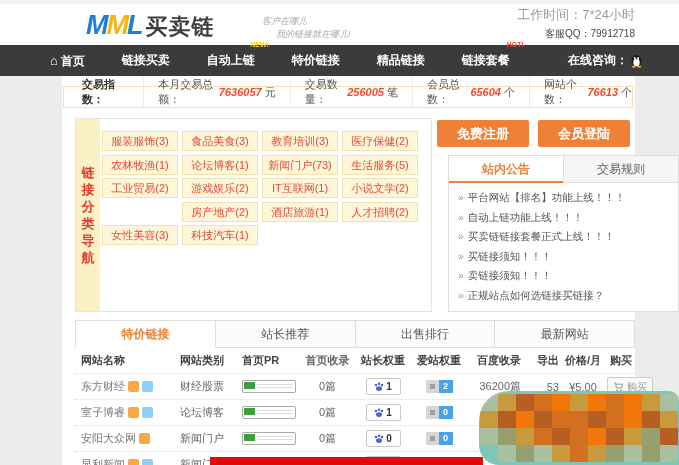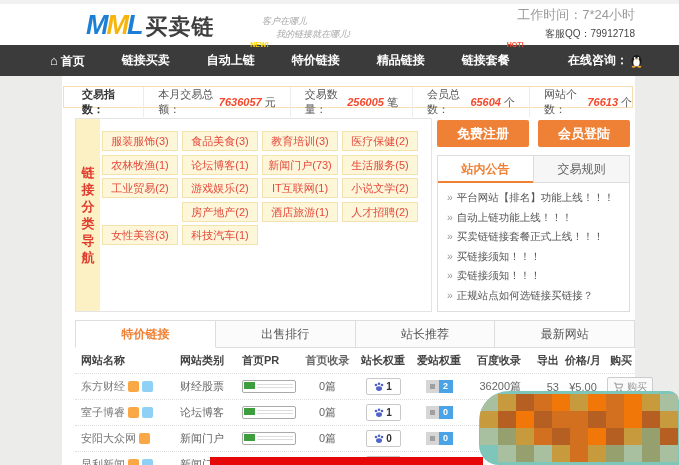--- a/index.html
+++ b/index.html
@@ -20,33 +20,33 @@
   .nav{position:absolute;top:45px;left:0;width:100%;height:31px;background:#3b3b3b;display:flex;align-items:center;padding-left:50px;box-sizing:border-box;}
   .nav-item{position:relative;color:#fff;font-size:12px;font-weight:bold;margin-right:37px;line-height:31px;cursor:pointer;white-space:nowrap;}
   .nav-item .homeic{font-size:13px;margin-right:3px;}
   .nav-badge{position:absolute;top:-4px;right:-14px;font-size:7px;font-weight:bold;line-height:8px;}
   .nav-consult{margin-left:auto;margin-right:36px;display:flex;align-items:center;}
   .nav-consult svg{margin-left:2px;}
   
   .lowerbg{position:absolute;top:76px;left:0;width:100%;height:389px;background:#ececea;}
   .contentcol{position:absolute;top:76px;left:62px;width:573px;height:389px;background:#fff;}
   
-  .stats{position:absolute;top:86px;left:63px;width:568px;height:20px;border:1px solid #f6ddb2;background:#fff;display:flex;align-items:flex-start;font-size:11px;}
+  .stats{position:absolute;top:86px;left:63px;width:568px;height:20px;border:1px solid #f6ddb2;background:#fff;display:flex;align-items:flex-end;font-size:11px;}
   .stats-label{font-weight:bold;color:#333;margin-left:18px;}
   .stat{display:flex;align-items:center;color:#555;margin-left:14px;padding-left:14px;border-left:1px solid #ececec;}
   .stat:first-of-type{border-left:none;}
   .stat .val{color:#f5482c;font-style:italic;font-weight:bold;margin:0 3px;}
   
   .catpanel{position:absolute;top:118px;left:75px;width:357px;height:194px;border:1px solid #e4e4e4;background:#fff;box-sizing:border-box;}
   .strip{position:absolute;left:0;top:0;width:24px;height:100%;background:#fcf0c5;display:flex;flex-direction:column;justify-content:center;align-items:center;}
   .strip span{color:#e03c2d;font-weight:bold;font-size:13px;line-height:17px;}
   .catbtn{position:absolute;width:74px;height:18px;line-height:18px;text-align:center;background:#fdf6d9;border:1px solid #f3e2a9;color:#e4493b;font-size:11px;cursor:pointer;white-space:nowrap;overflow:hidden;}
   
   .bigbtn{position:absolute;top:120px;width:92px;height:27px;background:#ee8136;color:#fff;font-size:13px;font-weight:bold;text-align:center;line-height:27px;border-radius:2px;cursor:pointer;}
-  .annbox{position:absolute;top:155px;left:437px;width:193px;height:157px;border:1px solid #ddd;background:#fff;box-sizing:border-box;}
+  .annbox{position:absolute;top:155px;left:448px;width:231px;height:157px;border:1px solid #ddd;background:#fff;box-sizing:border-box;}
   .anntabs{display:flex;height:27px;}
   .anntab{flex:1;text-align:center;line-height:26px;font-size:12px;cursor:pointer;box-sizing:border-box;}
   .anntab.active{color:#ee8136;font-weight:bold;border-bottom:2px solid #ee8136;background:#fff;}
   .anntab.idle{color:#666;background:#f6f6f6;border-left:1px solid #ddd;border-bottom:1px solid #ddd;}
   .annlist{padding:5px 8px 0 9px;}
   .annitem{font-size:10.5px;color:#555;line-height:19.5px;white-space:nowrap;overflow:hidden;cursor:pointer;}
   .annitem .bul{color:#999;margin-right:4px;}
   
   .ltabs{position:absolute;top:320px;left:75px;width:560px;height:28px;display:flex;box-sizing:border-box;}
   .ltab{flex:1;text-align:center;line-height:27px;font-size:12px;cursor:pointer;box-sizing:border-box;border:1px solid #ddd;background:#fbfbfb;color:#555;border-left:none;}
@@ -200,22 +200,22 @@
         <div class="annitem"><span class="bul">»</span><span>自动上链功能上线！！！</span></div>
         <div class="annitem"><span class="bul">»</span><span>买卖链链接套餐正式上线！！！</span></div>
         <div class="annitem"><span class="bul">»</span><span>买链接须知！！！</span></div>
         <div class="annitem"><span class="bul">»</span><span>卖链接须知！！！</span></div>
         <div class="annitem"><span class="bul">»</span><span>正规站点如何选链接买链接？</span></div>
       </div>
   </div>
 
   <div class="ltabs" id="ltabs">
       <div class="ltab active">特价链接</div>
+      <div class="ltab">站长推荐</div>
       <div class="ltab">出售排行</div>
-      <div class="ltab">站长推荐</div>
       <div class="ltab">最新网站</div>
     </div>
 
   <div class="tbl" id="tbl">
       <div class="trow head">
         <span class="tc c0">网站名称</span>
         <span class="tc c1">网站类别</span>
         <span class="tc c2">首页PR</span>
         <span class="tc c3">首页收录</span>
         <span class="tc c4">站长权重</span>

